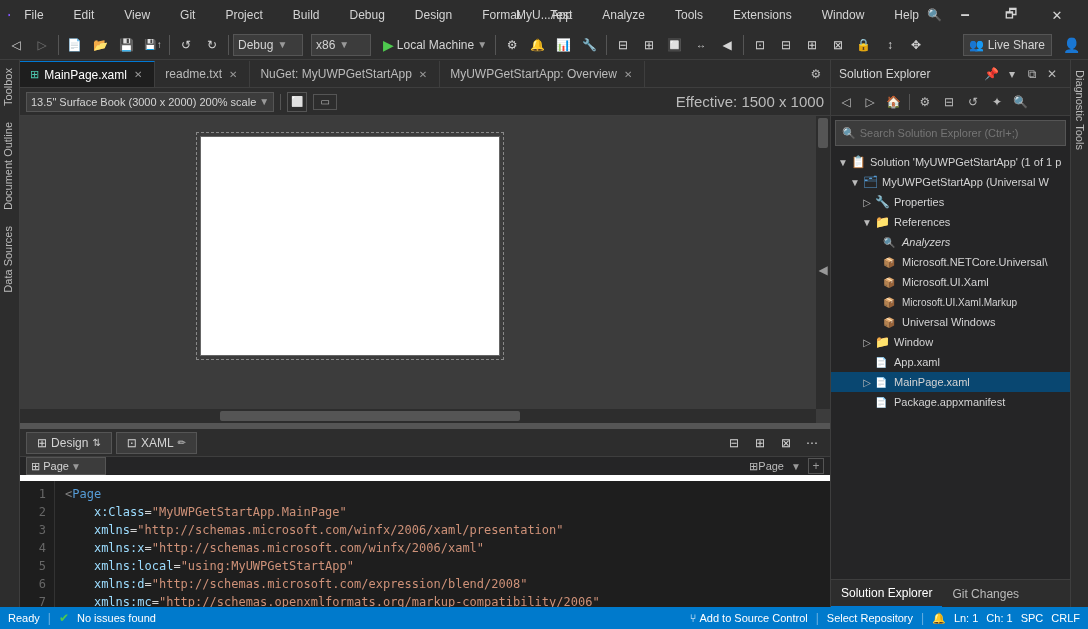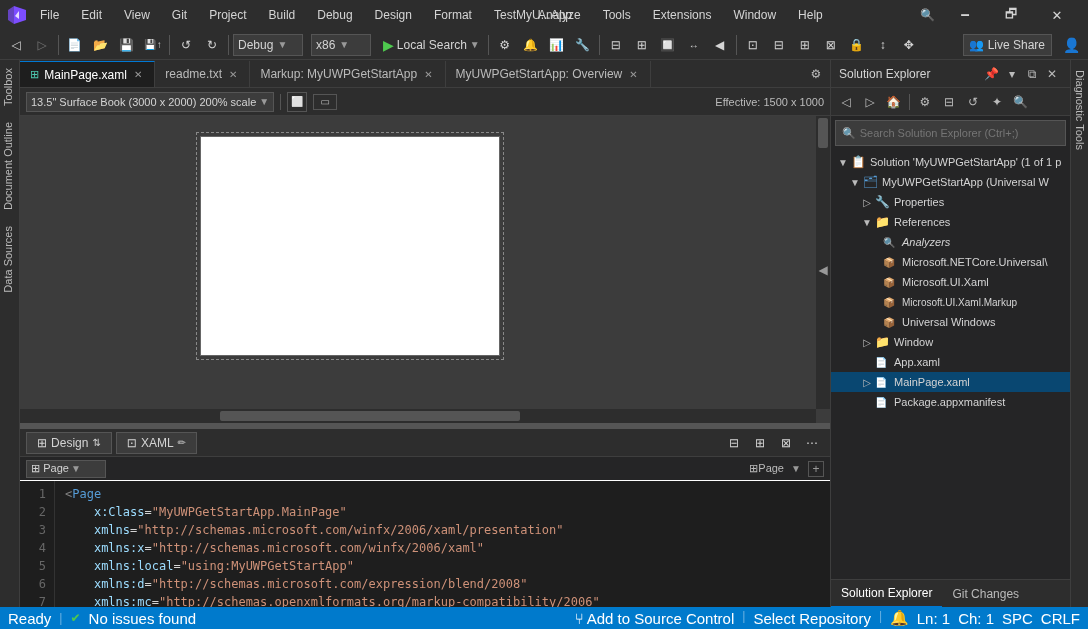--- a/index.html
+++ b/index.html
@@ -24,21 +24,21 @@
       padding: 0 8px;
       flex-shrink: 0;
     }
     .title-bar-logo {
       width: 18px;
       height: 18px;
       margin-right: 6px;
     }
     .title-bar-menu {
       display: flex;
-      gap: 6px;
+      gap: 14px;
       flex: 1;
     }
     .menu-item {
       padding: 2px 8px;
       color: #d4d4d4;
       cursor: pointer;
       font-size: 12px;
     }
     .title-bar-title {
       color: #d4d4d4;
@@ -233,21 +233,21 @@
       min-width: 200px;
     }
     .designer-sep {
       width: 1px;
       height: 16px;
       background: #555;
       margin: 0 2px;
     }
     .zoom-info {
       color: #bbb;
-      font-size: 11px;
+      font-size: 15px;
       margin-left: auto;
     }
 
     
     .design-canvas {
       flex: 1;
       background: #3c3c3c;
       position: relative;
       overflow: hidden;
     }
@@ -367,21 +367,21 @@
     }
 
     
     .path-bar {
       height: 24px;
       background: #252526;
       display: flex;
       align-items: center;
       padding: 0 6px;
       gap: 4px;
-      border-bottom: 1px solid #ffffff;
+      border-bottom: 6px solid #ffffff;
       flex-shrink: 0;
     }
     .path-bar-right {
       margin-left: auto;
       display: flex;
       align-items: center;
       gap: 4px;
     }
     .path-dropdown {
       height: 18px;
@@ -440,21 +440,21 @@
     .status-bar {
       height: 22px;
       background: #007acc;
       display: flex;
       align-items: center;
       padding: 0 8px;
       flex-shrink: 0;
       gap: 8px;
     }
     .status-item {
-      font-size: 15px;
+      font-size: 11px;
       color: #fff;
       display: flex;
       align-items: center;
       gap: 3px;
       white-space: nowrap;
     }
     .status-sep {
       color: rgba(255,255,255,0.4);
     }
     .status-right {
@@ -670,21 +670,21 @@
     <span style="color:#999; font-size:10px">▼</span>
   </div>
   <div style="width:4px"></div>
   <div class="toolbar-dropdown" style="min-width:60px">
     <span>x86</span>
     <span style="color:#999; font-size:10px">▼</span>
   </div>
   <div style="width:4px"></div>
   <button class="run-btn">
     <span style="color:#4ec94e; font-size:14px">▶</span>
-    <span style="color:#d4d4d4; font-size:12px">Local Search</span>
+    <span style="color:#d4d4d4; font-size:12px">Local Machine</span>
     <span style="color:#999; font-size:10px">▼</span>
   </button>
   <div class="toolbar-sep"></div>
   <div class="toolbar-btn">⚙</div>
   <div class="toolbar-btn">🔔</div>
   <div class="toolbar-btn">📊</div>
   <div class="toolbar-btn">🔧</div>
   <div class="toolbar-sep"></div>
   <div class="toolbar-btn">⊟</div>
   <div class="toolbar-btn">⊞</div>
@@ -723,21 +723,21 @@
       <div class="tab active">
         <span style="color:#4ec9b0; font-size:11px">⊞</span>
         <span>MainPage.xaml</span>
         <span class="tab-close">✕</span>
       </div>
       <div class="tab">
         <span>readme.txt</span>
         <span class="tab-close">✕</span>
       </div>
       <div class="tab">
-        <span>Markup: MyUWPGetStartApp</span>
+        <span>NuGet: MyUWPGetStartApp</span>
         <span class="tab-close">✕</span>
       </div>
       <div class="tab">
         <span>MyUWPGetStartApp: Overview</span>
         <span class="tab-close">✕</span>
       </div>
       <div class="tab-settings">⚙</div>
     </div>
 
     <div class="designer-toolbar">

